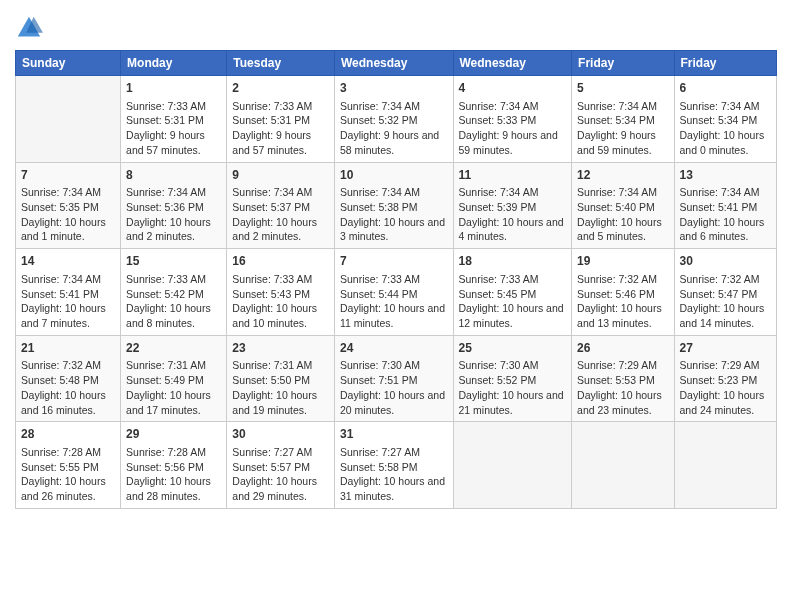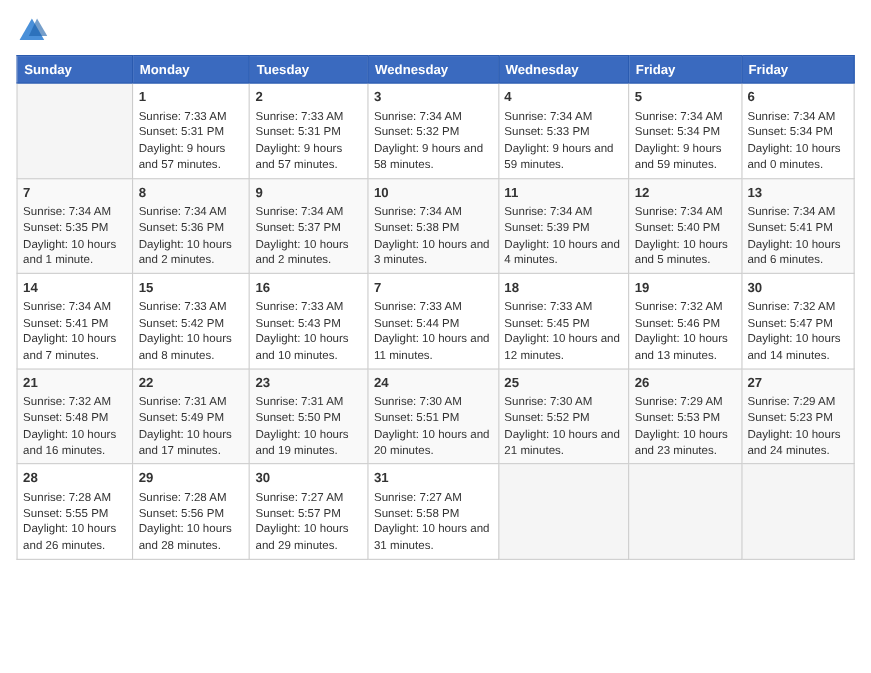--- a/index.html
+++ b/index.html
@@ -263,21 +263,21 @@
         </td>
         <td>
           <span class="day-number">23</span>
           <div>Sunrise: 7:31 AM</div>
           <div>Sunset: 5:50 PM</div>
           <div>Daylight: 10 hours and 19 minutes.</div>
         </td>
         <td>
           <span class="day-number">24</span>
           <div>Sunrise: 7:30 AM</div>
-          <div>Sunset: 5:51 PM</div>
+          <div>Sunset: 7:51 PM</div>
           <div>Daylight: 10 hours and 20 minutes.</div>
         </td>
         <td>
           <span class="day-number">25</span>
           <div>Sunrise: 7:30 AM</div>
           <div>Sunset: 5:52 PM</div>
           <div>Daylight: 10 hours and 21 minutes.</div>
         </td>
         <td>
           <span class="day-number">26</span>

